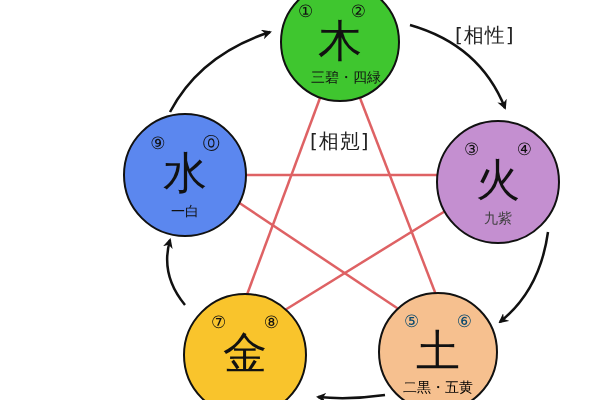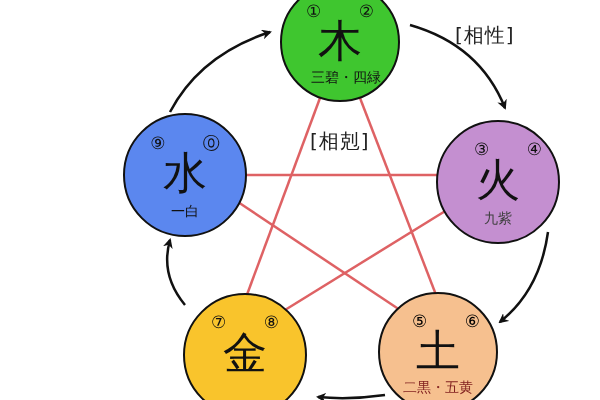--- a/index.html
+++ b/index.html
@@ -33,33 +33,33 @@
     <path d="M170,112 Q200,55 270,32" marker-end="url(#ah)"></path>
   </g>
   <g id="circles"></g>
 </svg>
 
 <div class="lbl" style="left:455px;top:22px;">[相性]</div>
 <div class="lbl" style="left:310px;top:128px;">[相剋]</div>
 
 <div id="el-layer">
     <div style="position: absolute; left: 280px; top: -18px; width: 120px; height: 120px; border-radius: 50%; background: rgb(63, 198, 47); border: 2.5px solid rgb(17, 17, 17); box-sizing: border-box;">
-   <div style="position:absolute;top:17px;left:0;right:0;text-align:center;font-size:17px;color:#111;letter-spacing:16px;padding-left:16px;">① ②</div>
+   <div style="position:absolute;top:17px;left:0;right:0;font-size:17px;color:#111;letter-spacing:16px;padding-left:16px;">① ②</div>
    <div style="position:absolute;top:33px;left:0;right:0;text-align:center;font-size:44px;color:#111;line-height:48px;">木</div>
    <div style="position:absolute;top:85px;left:12px;right:0;text-align:center;font-size:14px;color:#111;">三碧・四緑</div>
     </div>
     <div style="position: absolute; left: 436px; top: 120px; width: 124px; height: 124px; border-radius: 50%; background: rgb(196, 143, 208); border: 2.5px solid rgb(17, 17, 17); box-sizing: border-box;">
-   <div style="position:absolute;top:17px;left:0;right:0;text-align:right;font-size:17px;color:#111;letter-spacing:16px;padding-left:16px;">③ ④</div>
+   <div style="position:absolute;top:17px;left:0;right:0;text-align:center;font-size:17px;color:#111;letter-spacing:16px;padding-left:16px;">③ ④</div>
    <div style="position:absolute;top:34px;left:0;right:0;text-align:center;font-size:44px;color:#111;line-height:48px;">火</div>
    <div style="position:absolute;top:88px;left:0;right:0;text-align:center;font-size:14px;color:#404040;">九紫</div>
     </div>
     <div style="position: absolute; left: 378px; top: 292px; width: 120px; height: 120px; border-radius: 50%; background: rgb(246, 192, 143); border: 2.5px solid rgb(17, 17, 17); box-sizing: border-box;">
-   <div style="position:absolute;top:17px;left:0;right:0;text-align:right;font-size:17px;color:#000000;letter-spacing:16px;padding-left:16px;">⑤ ⑥</div>
+   <div style="position:absolute;top:17px;left:0;right:0;text-align:center;font-size:17px;color:#0c4a6e;letter-spacing:16px;padding-left:16px;">⑤ ⑥</div>
    <div style="position:absolute;top:33px;left:0;right:0;text-align:center;font-size:44px;color:#111;line-height:48px;">土</div>
-   <div style="position:absolute;top:85px;left:0;right:0;text-align:center;font-size:14px;color:#7f1d1d;">二黒・五黄</div>
+   <div style="position:absolute;top:85px;left:0;right:0;text-align:center;font-size:14px;color:#000000;">二黒・五黄</div>
     </div>
     <div style="position: absolute; left: 183px; top: 293px; width: 124px; height: 124px; border-radius: 50%; background: rgb(249, 196, 44); border: 2.5px solid rgb(17, 17, 17); box-sizing: border-box;">
    <div style="position:absolute;top:17px;left:0;right:0;text-align:center;font-size:17px;color:#111;letter-spacing:16px;padding-left:16px;">⑦ ⑧</div>
    <div style="position:absolute;top:34px;left:0;right:0;text-align:center;font-size:44px;color:#111;line-height:48px;">金</div>
     </div>
     <div style="position: absolute; left: 123px; top: 113px; width: 124px; height: 124px; border-radius: 50%; background: rgb(91, 135, 239); border: 2.5px solid rgb(17, 17, 17); box-sizing: border-box;">
    <div style="position:absolute;top:17px;left:0;right:0;text-align:center;font-size:17px;color:#111;letter-spacing:16px;padding-left:16px;">⑨ ⓪</div>
    <div style="position:absolute;top:34px;left:0;right:0;text-align:center;font-size:44px;color:#111;line-height:48px;">水</div>
    <div style="position:absolute;top:88px;left:0;right:0;text-align:center;font-size:14px;color:#111;">一白</div>
     </div>

